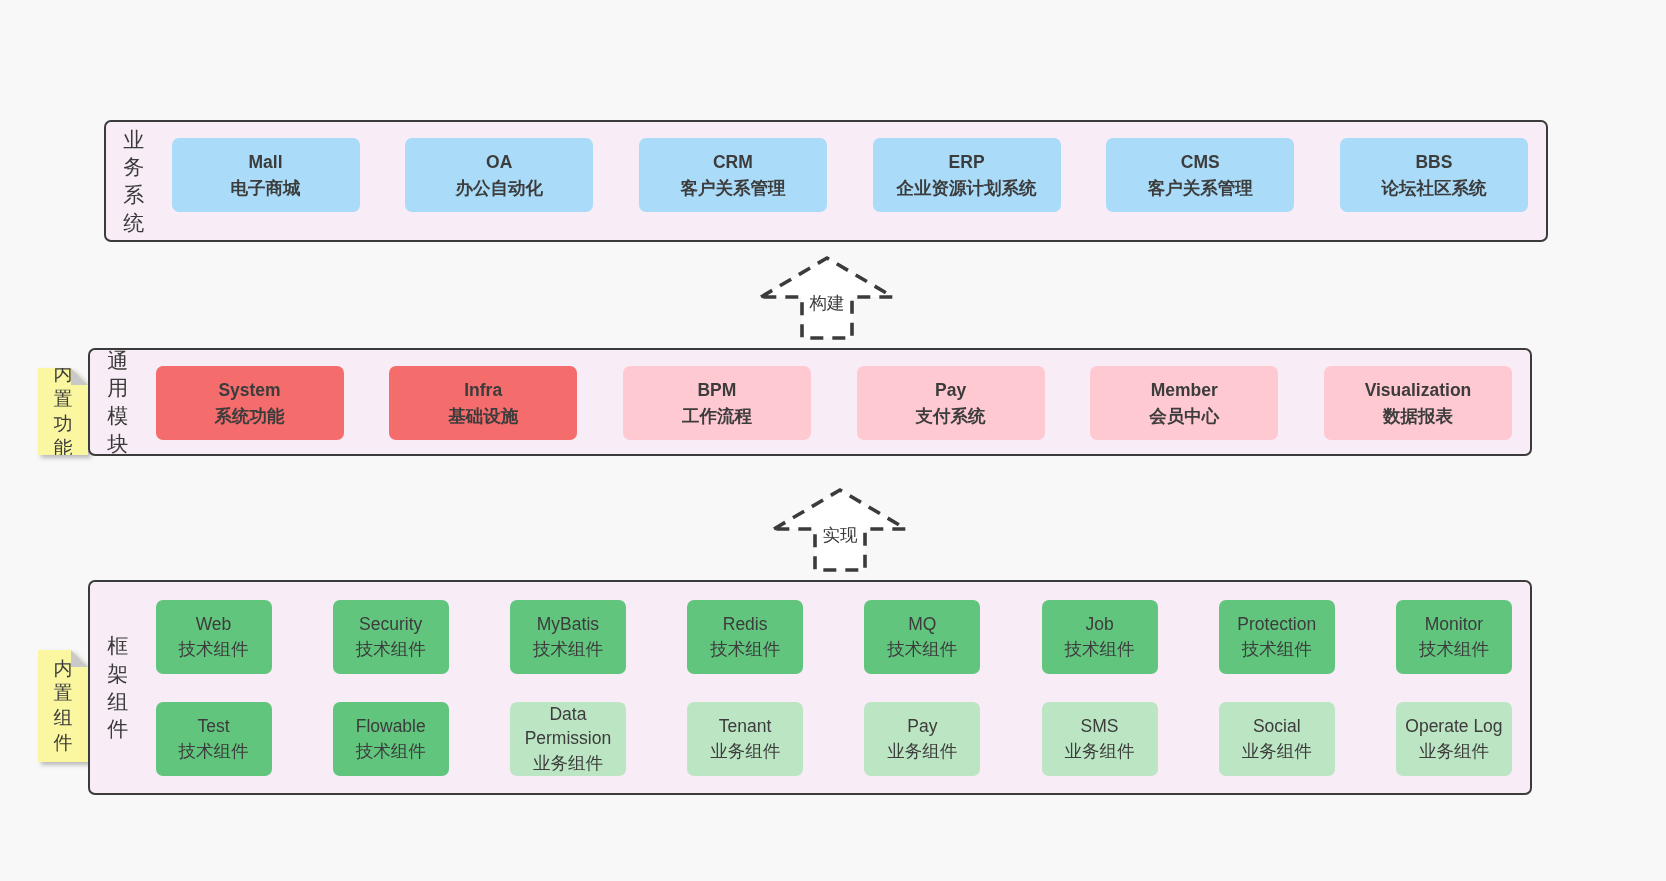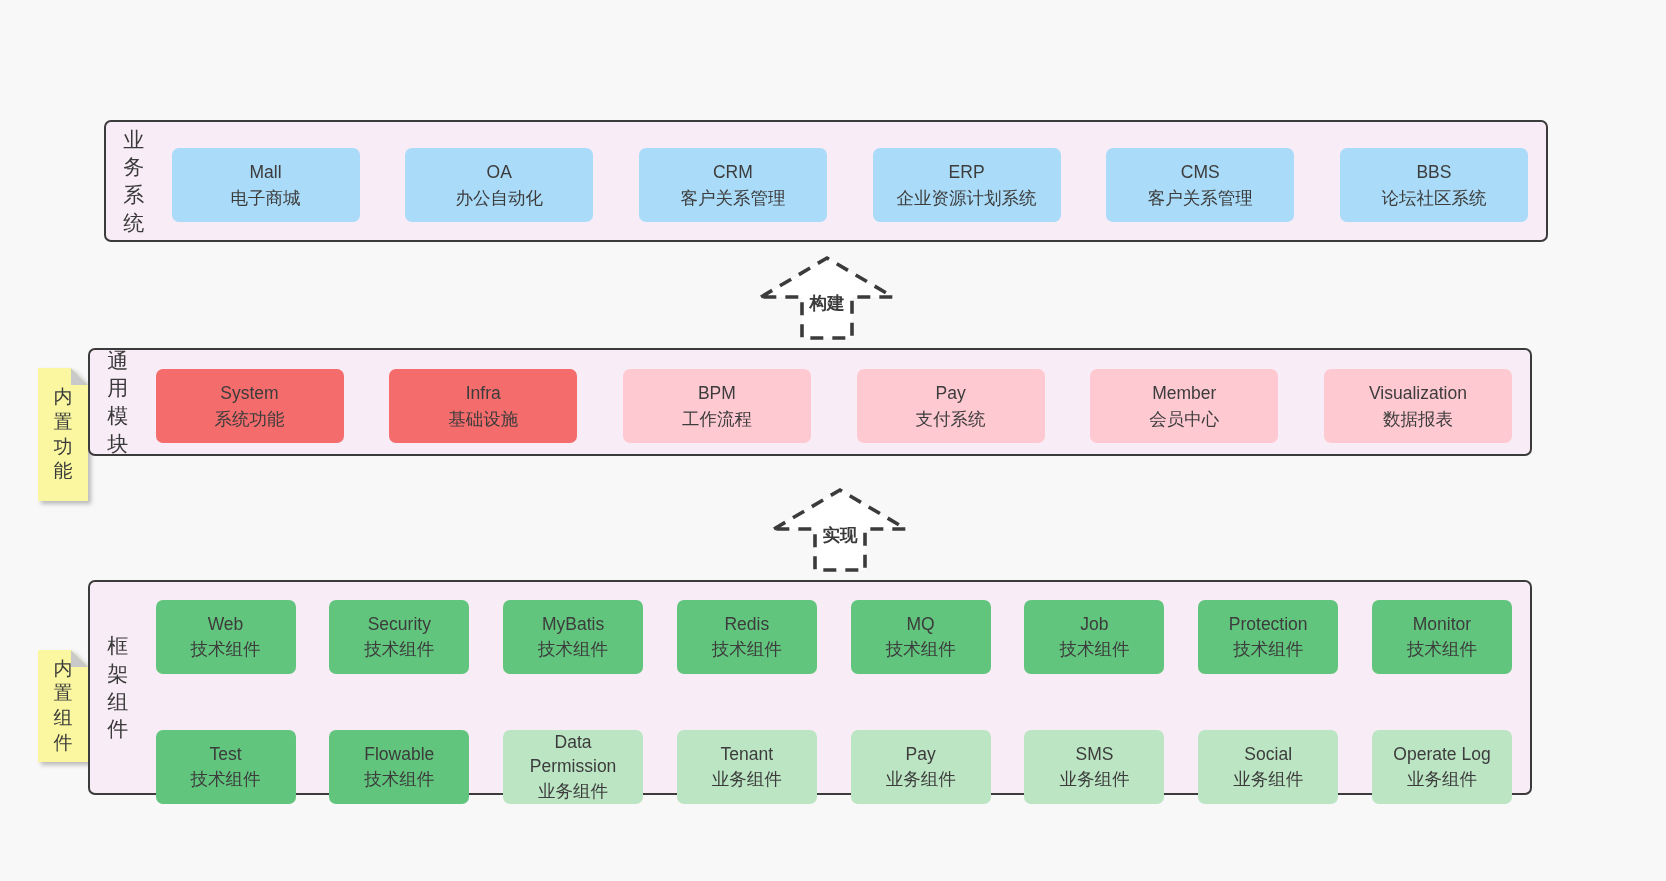--- a/index.html
+++ b/index.html
@@ -21,58 +21,58 @@
   .band2 { top:348px; height:108px; }
   .band3 { top:580px; height:215px; }
 
   .band-label {
     align-self:center; margin-left:16px;
     width:1.12em; word-break:break-all; text-align:center;
     font-size:21px; line-height:1.32; color:#3a3a3a;
   }
 
   .boxes {
-    flex:1; display:flex; align-items:center; justify-content:space-between;
-    padding:8px 18px 0 26px;
+    flex:1; display:flex; justify-content:space-between;
+    padding:16px 18px 0 26px;
+    font-weight:bold;
   }
   .rows {
     flex:1; display:flex; flex-direction:column; justify-content:center;
     gap:28px; padding:0 18px 0 26px;
   }
   .row { display:flex; justify-content:space-between; }
 
   .box {
     display:flex; flex-direction:column; align-items:center; justify-content:center;
     text-align:center; border-radius:7px; padding:2px 6px;
     font-size:17.5px; line-height:1.5; color:#3c3c3c;
   }
   .band1 .box, .band2 .box { width:188px; height:74px; }
-  .band3 .box { width:140px; height:74px; line-height:1.38;margin-top:28px; }
+  .band3 .box { width:116px; height:74px; line-height:1.38; }
 
   .blue   { background:#aadbf8; }
   .red    { background:#f56c6c; }
   .pink   { background:#ffc9d2; }
   .gdark  { background:#61c57d; }
   .glight { background:#bce5c3; }
 
   
   .arrow { position:absolute; width:136px; height:86px; }
   .arrow svg { display:block; width:100%; height:100%; }
   .arrow-label {
     position:absolute; top:36px; left:50%; transform:translateX(-50%);
     background:#ffffff; padding:0 3px; font-size:17.5px; color:#3a3a3a;
     white-space:nowrap;
-    font-weight:bold;
   }
   .arrow1 { left:759px; top:255px; }
   .arrow2 { left:772px; top:487px; }
 
   
   .sticky { position:absolute; width:50px; filter:drop-shadow(3px 3px 2px rgba(0,0,0,0.25)); }
-  .sticky1 { left:38px; top:368px; height:133px; }
+  .sticky1 { left:38px; top:368px; height:87px; }
   .sticky2 { left:38px; top:650px; height:112px; }
   .sticky-inner {
     position:relative; width:100%; height:100%; background:#faf7a0;
     clip-path:polygon(0 0, calc(100% - 17px) 0, 100% 17px, 100% 100%, 0 100%);
     display:flex; align-items:center; justify-content:center;
   }
   .sticky-inner::after {
     content:""; position:absolute; top:0; right:0; width:17px; height:17px;
     background:#c9c9c9; clip-path:polygon(0 0, 100% 100%, 0 100%);
   }

